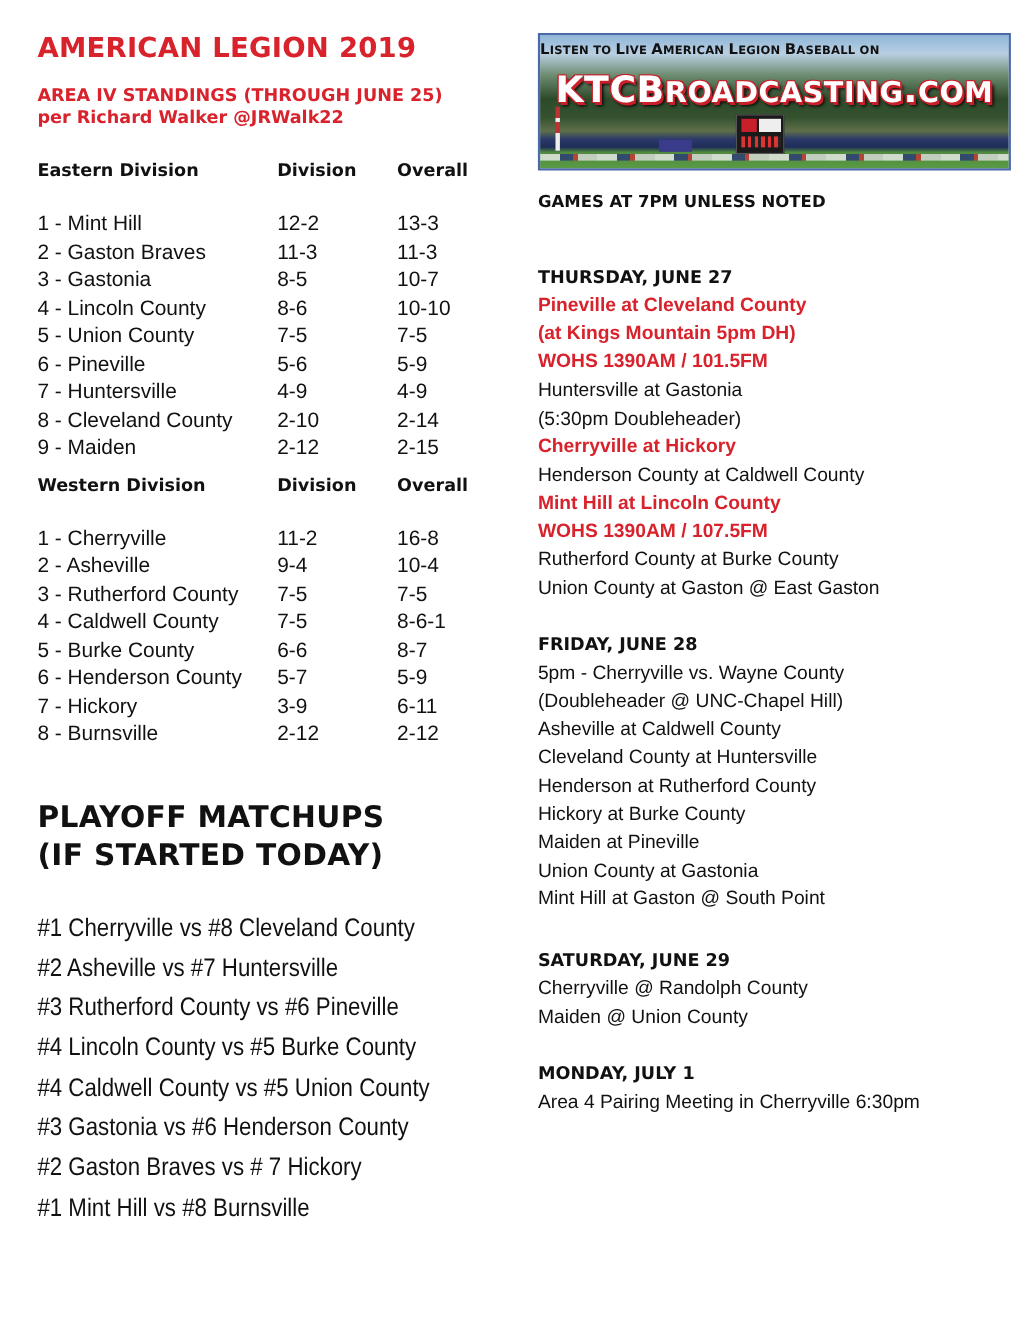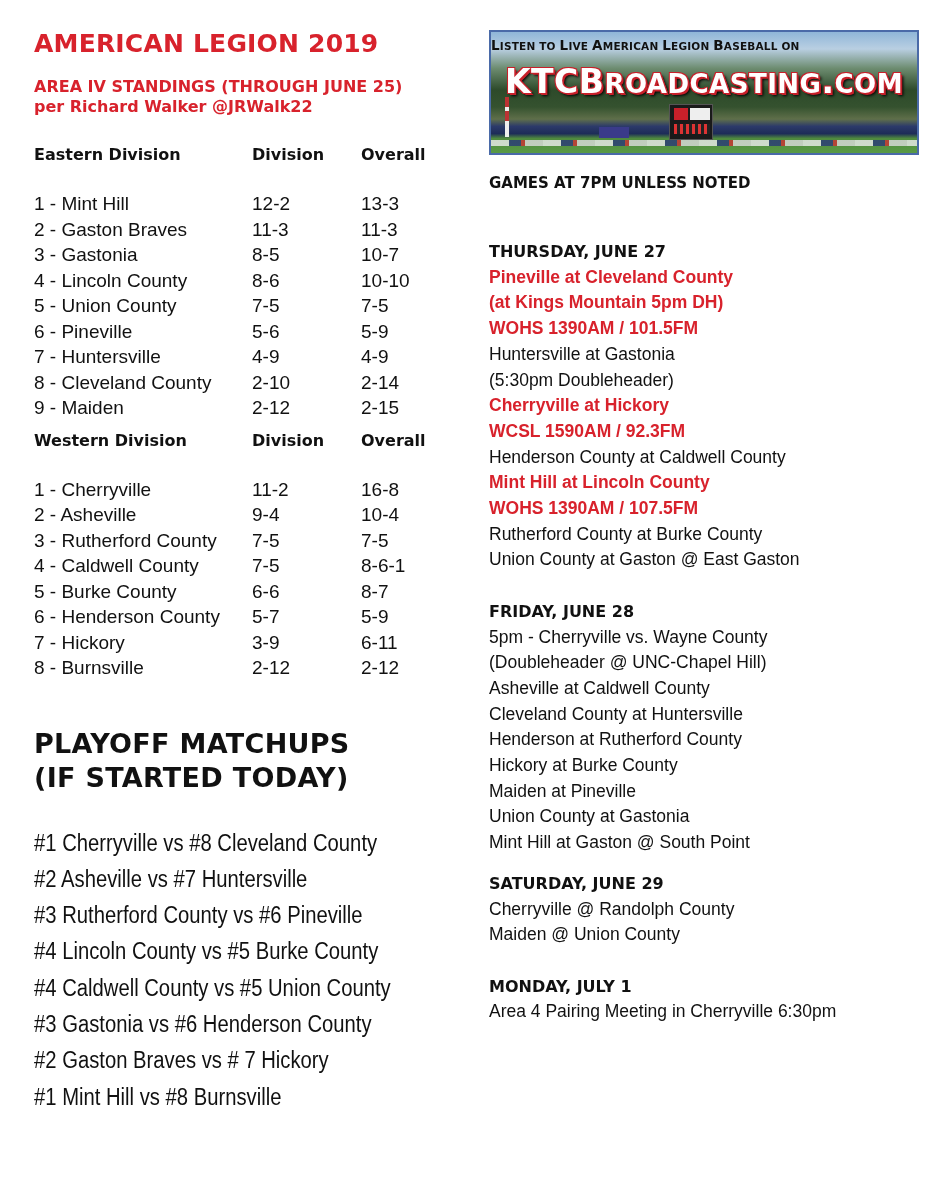--- a/index.html
+++ b/index.html
@@ -197,40 +197,39 @@
   <div style="height:14px"></div>
   <div id="schedule">
       <div class="sched-block">
         <div class="sched-heading">THURSDAY, JUNE 27</div>
         <div class="hl">Pineville at Cleveland County</div>
         <div class="hl">(at Kings Mountain 5pm DH)</div>
         <div class="hl">WOHS 1390AM / 101.5FM</div>
         <div class="reg">Huntersville at Gastonia</div>
         <div class="reg">(5:30pm Doubleheader)</div>
         <div class="hl">Cherryville at Hickory</div>
-        <div class="hl">WCSL 1590AM / 92.3FM</div>
         <div class="reg">Henderson County at Caldwell County</div>
         <div class="hl">Mint Hill at Lincoln County</div>
         <div class="hl">WOHS 1390AM / 107.5FM</div>
         <div class="reg">Rutherford County at Burke County</div>
         <div class="reg">Union County at Gaston @ East Gaston</div>
       </div>
       <div class="sched-block" style="margin-top: 25.7px;">
         <div class="sched-heading">FRIDAY, JUNE 28</div>
         <div class="reg">5pm - Cherryville vs. Wayne County</div>
         <div class="reg">(Doubleheader @ UNC-Chapel Hill)</div>
         <div class="reg">Asheville at Caldwell County</div>
         <div class="reg">Cleveland County at Huntersville</div>
         <div class="reg">Henderson at Rutherford County</div>
         <div class="reg">Hickory at Burke County</div>
         <div class="reg">Maiden at Pineville</div>
         <div class="reg">Union County at Gastonia</div>
         <div class="reg">Mint Hill at Gaston @ South Point</div>
       </div>
-      <div class="sched-block" style="margin-top: 15px;">
+      <div class="sched-block" style="margin-top: 30px;">
         <div class="sched-heading">SATURDAY, JUNE 29</div>
         <div class="reg">Cherryville @ Randolph County</div>
         <div class="reg">Maiden @ Union County</div>
       </div>
       <div class="sched-block" style="margin-top: 25.7px;">
         <div class="sched-heading">MONDAY, JULY 1</div>
         <div class="reg">Area 4 Pairing Meeting in Cherryville 6:30pm</div>
       </div>
     </div>
 </div>

